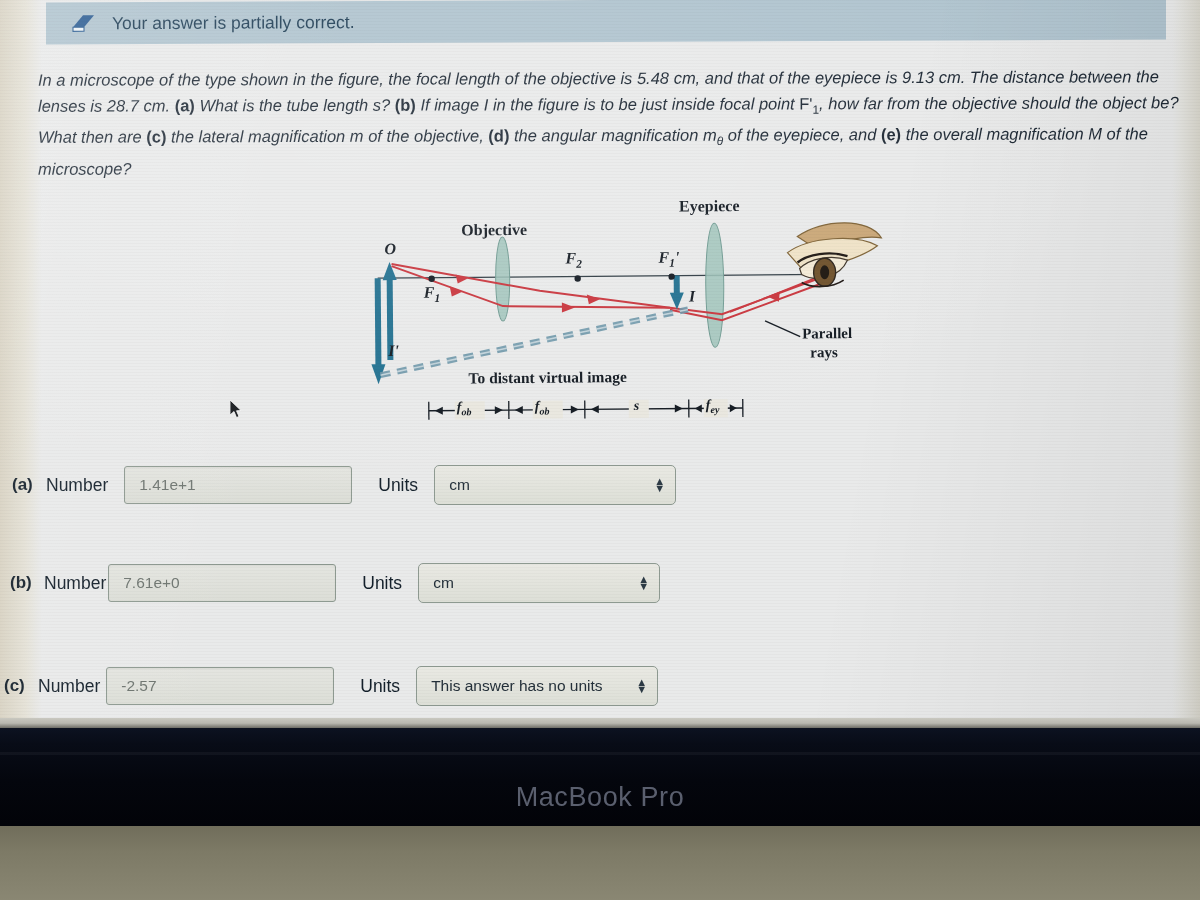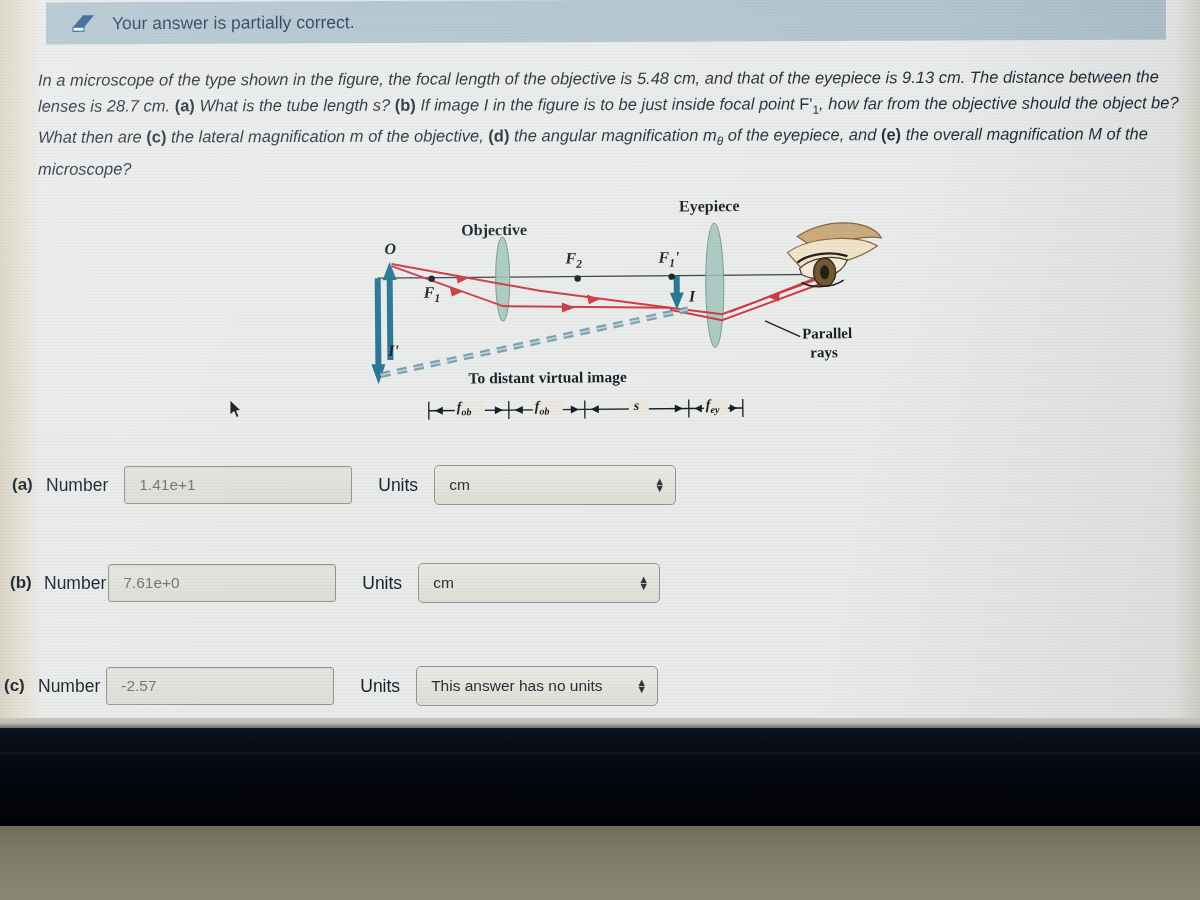--- a/index.html
+++ b/index.html
@@ -218,20 +218,21 @@
   }
 </style>
 </head>
 <body>
 
 <div id="photo">
 
   <div class="desk"></div>
   <div class="bezel"></div>
   <div class="bezel-sheen"></div>
+  <div class="macbook-label">MacBook Pro</div>
   <div class="screen-edge"></div>
 
   <div class="screen">
 
     <div class="page-strip-left"></div>
     <div class="page-strip-right"></div>
 
     <div class="banner">
       <div class="banner-icon">
         <svg width="30" height="20" viewBox="0 0 30 20">

